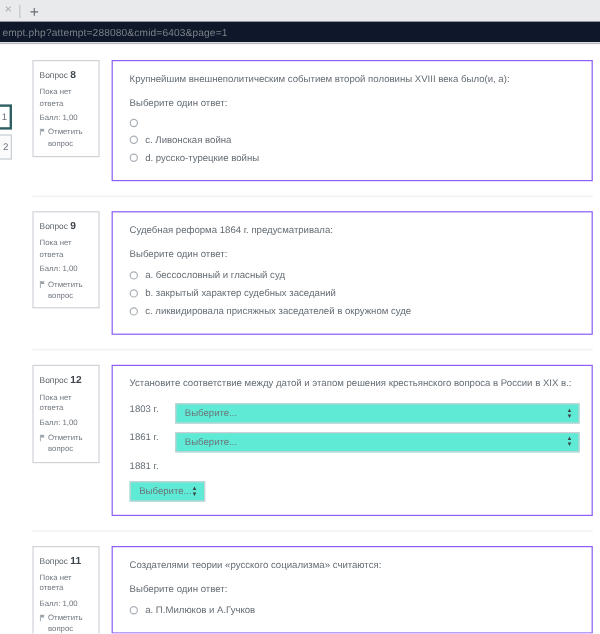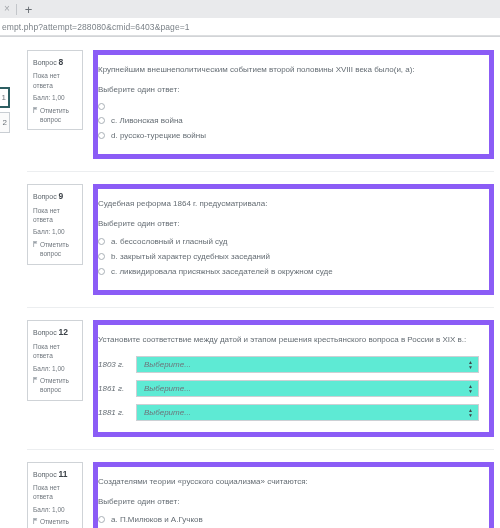--- a/index.html
+++ b/index.html
@@ -49,21 +49,21 @@
   }
   .new-tab-icon {
     font-size: 13px;
     line-height: 1;
     color: #6a6f75;
     cursor: pointer;
     padding: 0 2px;
   }
   .url-bar {
     height: 17px;
-    background: #ffffff;
+    background: #0f172a;
     display: flex;
     align-items: center;
     border-bottom: 1px solid #dcdee0;
   }
   .url-text {
     font-size: 8.5px;
     color: #7b8288;
     padding-left: 2px;
     white-space: nowrap;
     letter-spacing: .1px;
@@ -152,24 +152,24 @@
     cursor: pointer;
   }
   .flag-icon {
     flex: 0 0 auto;
     margin-top: 1px;
   }
 
   .qbody {
     flex: 1 1 auto;
     margin-left: 10px;
-    border: 5px solid #8b5cf6;
+    border: 1px solid #8b5cf6;
     background: #ffffff;
     box-sizing: border-box;
-    padding: 9px 10px 11px 0;
+    padding: 9px 10px 11px 14px;
     min-height: 68px;
   }
   .qtext {
     font-size: 8px;
     color: #646c73;
     line-height: 1.4;
     margin-bottom: 10px;
   }
   .qprompt {
     font-size: 8px;
@@ -193,26 +193,25 @@
     border-radius: 50%;
     background: #fff;
     flex: 0 0 auto;
     box-sizing: border-box;
     cursor: pointer;
   }
 
   
   .match-row {
     display: flex;
-    align-items: center;
+    align-items: flex-start;
     gap: 8px;
     margin-bottom: 7px;
-    font-style: italic;
-  }
-  .match-row:last-child { margin-bottom: 0; }
+  }
+  .match-row:last-child { margin-bottom: 0; flex-direction: column; }
   .match-label {
     font-size: 8px;
     color: #646c73;
     width: 30px;
     flex: 0 0 auto;
   }
   .match-select {
     flex: 1 1 auto;
     height: 17px;
     border: 1px solid #ccd0d4;

